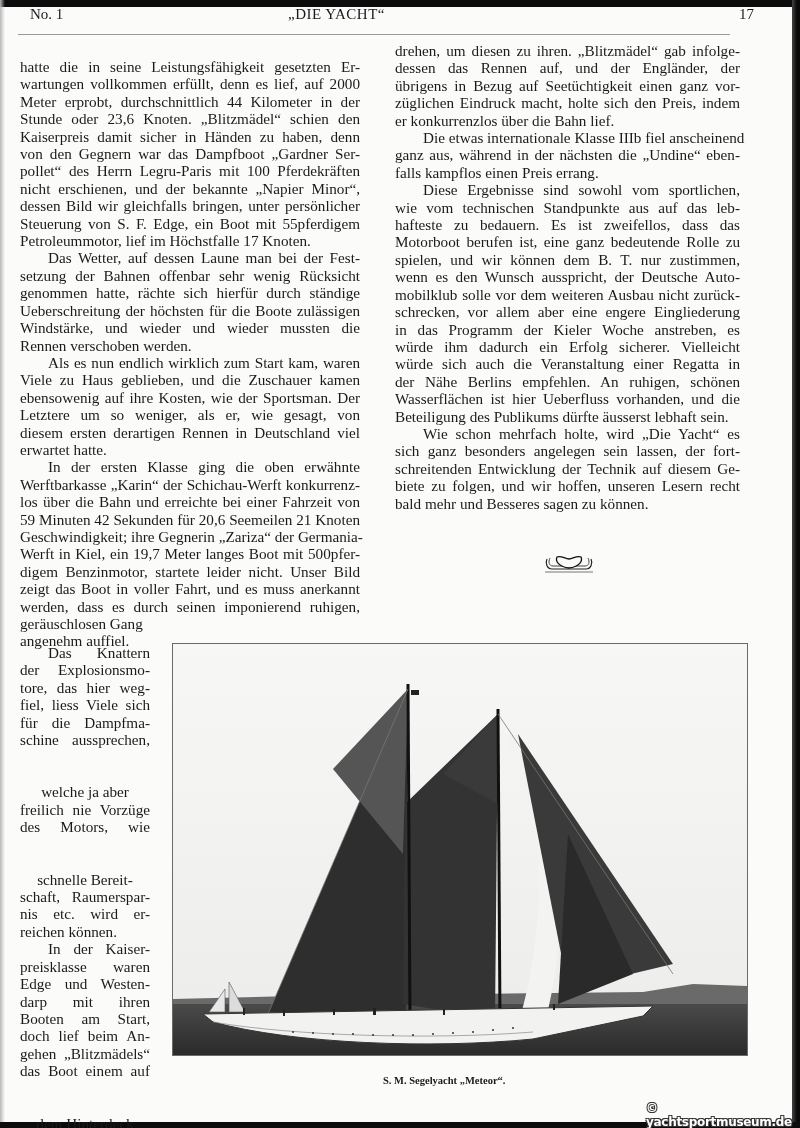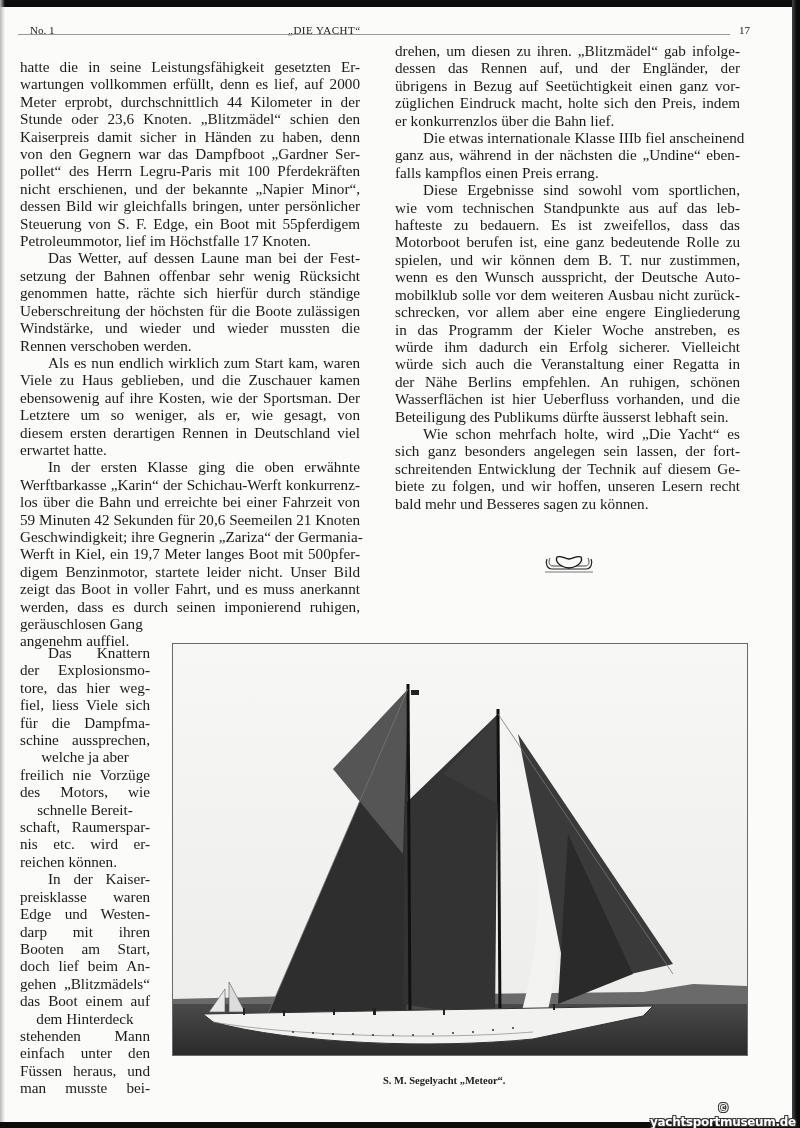--- a/index.html
+++ b/index.html
@@ -8,43 +8,43 @@
       background: #fbfbfa;
       position: relative;
       font-family: "Liberation Serif", "DejaVu Serif", serif;
       color: #1a1a1a;
     }
     .top-band { position: absolute; left: 0; top: 0; width: 800px; height: 7px; background: #0c0c0c; }
     .bottom-band { position: absolute; left: 0; bottom: 0; width: 800px; height: 6px; background: #0c0c0c; }
     .right-band { position: absolute; right: 0; top: 0; width: 8px; height: 1128px; background: linear-gradient(to right, #444 0%, #0a0a0a 60%); }
     .left-shade { position: absolute; left: 0; top: 0; width: 5px; height: 1128px; background: linear-gradient(to right, #b8b8b8, rgba(250,250,250,0)); }
 
-    .header { position: absolute; left: 28px; top: 24px; width: 700px; height: 24px; font-size: 11px; }
+    .header { position: absolute; left: 28px; top: 6px; width: 700px; height: 24px; font-size: 15px; }
     .header .issue { position: absolute; left: 2px; top: 0; }
     .header .title { position: absolute; left: 260px; top: 0; letter-spacing: 0.5px; }
     .header .page-no { position: absolute; left: 683px; top: 0; margin-left: 28px; }
     .header-rule { position: absolute; left: 18px; top: 34px; width: 712px; height: 1px; background: #999; }
 
     .col { position: absolute; font-size: 15.2px; line-height: 17.4px; text-align: justify; }
     .col .line { display: block; white-space: nowrap; text-align-last: justify; text-align: justify; }
     .col .line.last { text-align-last: left; }
     .col .indent { padding-left: 28px; }
 
     .col-left { left: 20px; top: 58px; width: 340px; }
     .col-right { left: 395px; top: 42px; width: 345px; }
     .col-narrow { left: 20px; top: 644px; width: 130px; }
     .col-narrow .line { text-align-last: justify; }
-    .col-narrow .line.center { text-align-last: center; }
+    .col-narrow .line.center { text-align-last: center; margin-top: 35px; }
 
     .ornament { position: absolute; left: 543px; top: 553px; width: 52px; height: 22px; }
 
     .figure { position: absolute; left: 172px; top: 643px; width: 574px; height: 411px; border: 1px solid #6a6a6a; background: #fafaf8; overflow: hidden; }
     .figure svg { display: block; }
     .caption { position: absolute; left: 383px; top: 1075px; font-size: 10.5px; font-weight: bold; }
-    .watermark { position: absolute; left: 646px; top: 1101px; font-family: "DejaVu Sans", sans-serif; font-size: 12px; font-weight: bold; color: #ffffff; text-shadow: -1px -1px 0 #333, 1px -1px 0 #333, -1px 1px 0 #333, 1px 1px 0 #333; letter-spacing: -0.3px; text-align: center; }
+    .watermark { position: absolute; left: 646px; top: 1101px; font-family: "DejaVu Sans", sans-serif; font-size: 12px; font-weight: bold; color: #ffffff; text-shadow: -1px -1px 0 #333, 1px -1px 0 #333, -1px 1px 0 #333, 1px 1px 0 #333; letter-spacing: -0.3px; }
   </style>
 </head>
 <body>
 
 <div class="top-band"></div>
 <div class="left-shade"></div>
 <div class="right-band"></div>
 <div class="bottom-band"></div>
 
 <div class="header">

